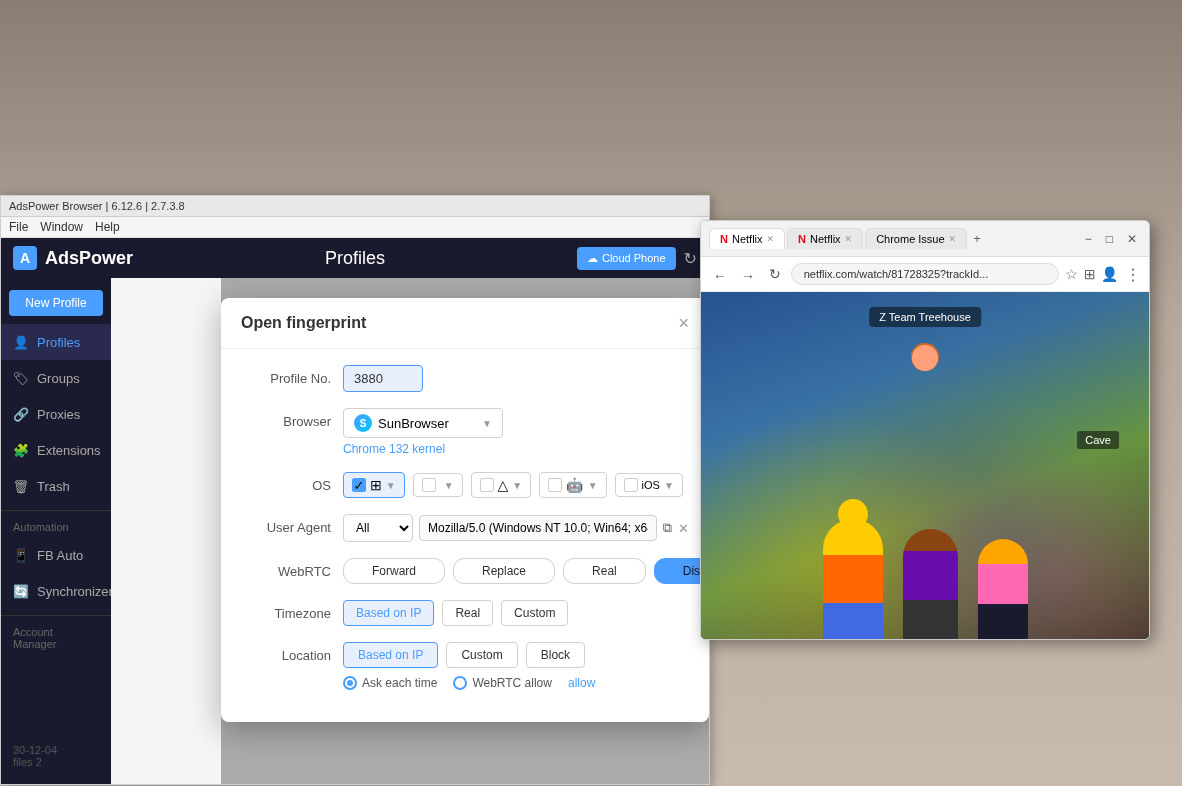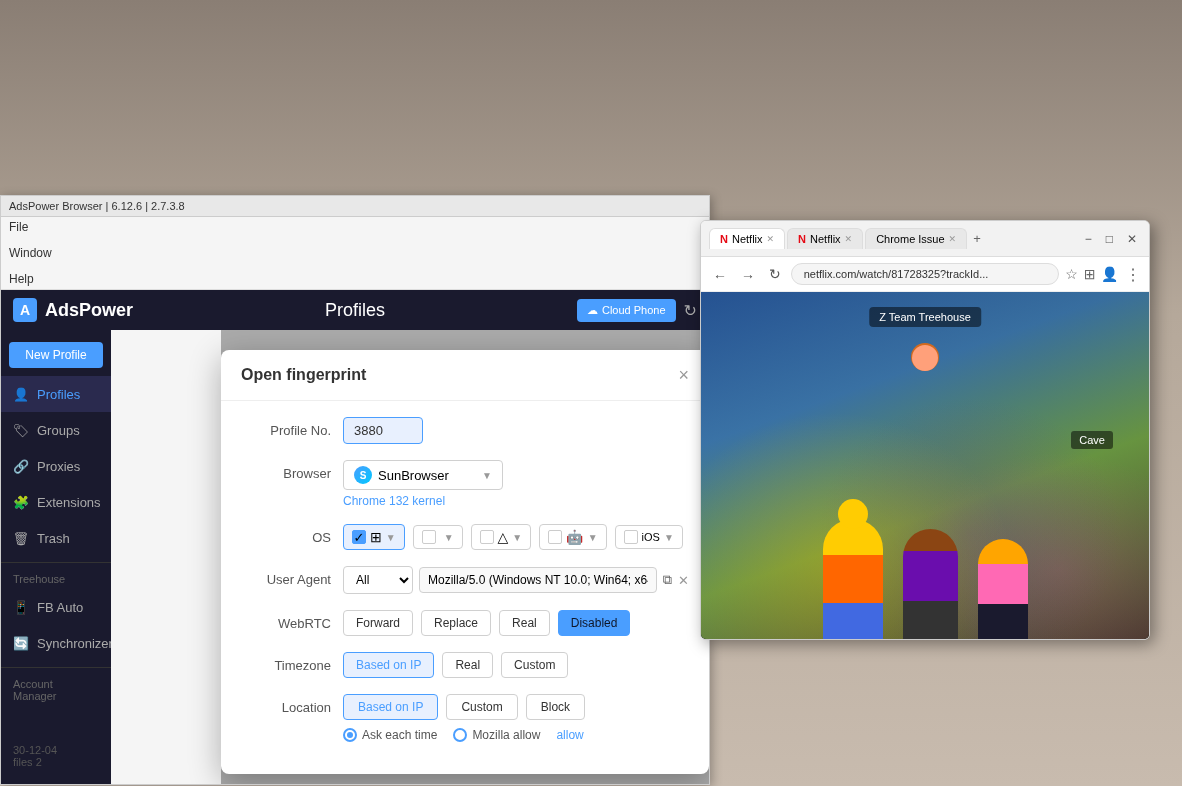--- a/index.html
+++ b/index.html
@@ -48,21 +48,20 @@
     }
 
     .menu-bar {
       background: #f5f5f5;
       padding: 3px 8px;
       font-size: 12px;
       color: #333;
       border-bottom: 1px solid #ddd;
       display: flex;
       gap: 12px;
-      flex-direction: column;
     }
 
     .app-header {
       background: #1a1a2e;
       padding: 8px 12px;
       display: flex;
       align-items: center;
       justify-content: space-between;
     }
 
@@ -413,22 +412,22 @@
     }
 
     .webrtc-row {
       display: flex;
       align-items: center;
       gap: 8px;
     }
 
     .webrtc-btn {
       border: 1px solid #d0d0d0;
-      border-radius: 4px;
-      padding: 5px 12px;
+      border-radius: 11px;
+      padding: 5px 28px;
       font-size: 12px;
       background: white;
       cursor: pointer;
       color: #333;
     }
 
     .webrtc-btn.active {
       background: #4a9eff;
       color: #0f172a;
       border-color: #4a9eff;
@@ -750,21 +749,21 @@
       <div class="sidebar-item">
         <span class="sidebar-icon">🧩</span>
         <span>Extensions</span>
       </div>
       <div class="sidebar-item">
         <span class="sidebar-icon">🗑</span>
         <span>Trash</span>
       </div>
 
       <div class="sidebar-divider"></div>
-      <div class="sidebar-section-label">Treehouse</div>
+      <div class="sidebar-section-label">Automation</div>
 
       <div class="sidebar-item">
         <span class="sidebar-icon">📱</span>
         <span>FB Auto</span>
       </div>
       <div class="sidebar-item">
         <span class="sidebar-icon">🔄</span>
         <span>Synchronizer</span>
       </div>
 
@@ -898,21 +897,21 @@
                     <button class="loc-btn plain">Custom</button>
                     <button class="loc-btn plain">Block</button>
                   </div>
                   <div class="radio-group">
                     <div class="radio-option">
                       <div class="radio-circle selected"></div>
                       <span>Ask each time</span>
                     </div>
                     <div class="radio-option">
                       <div class="radio-circle"></div>
-                      <span>Mozilla allow</span>
+                      <span>WebRTC allow</span>
                     </div>
                     <span style="color:#4a9eff;font-size:12px;cursor:pointer;">allow</span>
                   </div>
                 </div>
               </div>
             </div>
 
           </div>
         </div>
       </div>
@@ -959,21 +958,21 @@
     <span style="cursor:pointer;color:#666;font-size:16px;">⋮</span>
   </div>
 
   <div class="netflix-content">
     <div class="video-scene">
       <div class="show-bg"></div>
       <div class="show-overlay"></div>
 
       <div class="show-logo">Z Team Treehouse</div>
 
-      <div style="position:absolute;right:36px;top:40%;background:rgba(0,0,0,0.5);color:white;padding:3px 8px;border-radius:3px;font-size:11px;">Cave</div>
+      <div style="position:absolute;right:30px;top:40%;background:rgba(0,0,0,0.5);color:white;padding:3px 8px;border-radius:3px;font-size:11px;">Cave</div>
 
       <div class="character-area">
         <div class="char1">
           <div style="position:absolute;top:-20px;left:50%;transform:translateX(-50%);width:30px;height:30px;border-radius:50%;background:#ffcc02;"></div>
         </div>
         <div class="char2">
           <div style="position:absolute;top:-18px;left:50%;transform:translateX(-50%);width:28px;height:28px;border-radius:50%;background:#d2691e;"></div>
         </div>
         <div class="char3">
           <div style="position:absolute;top:-16px;left:50%;transform:translateX(-50%);width:26px;height:26px;border-radius:50%;background:#ffa07a;"></div>

